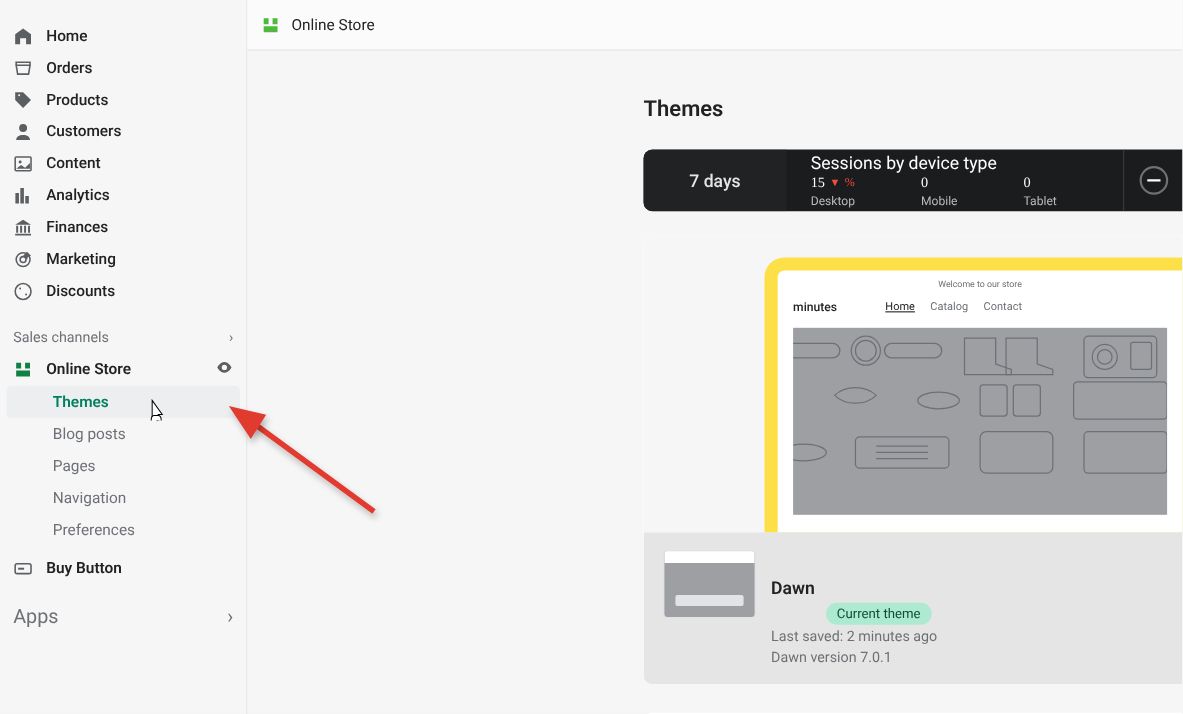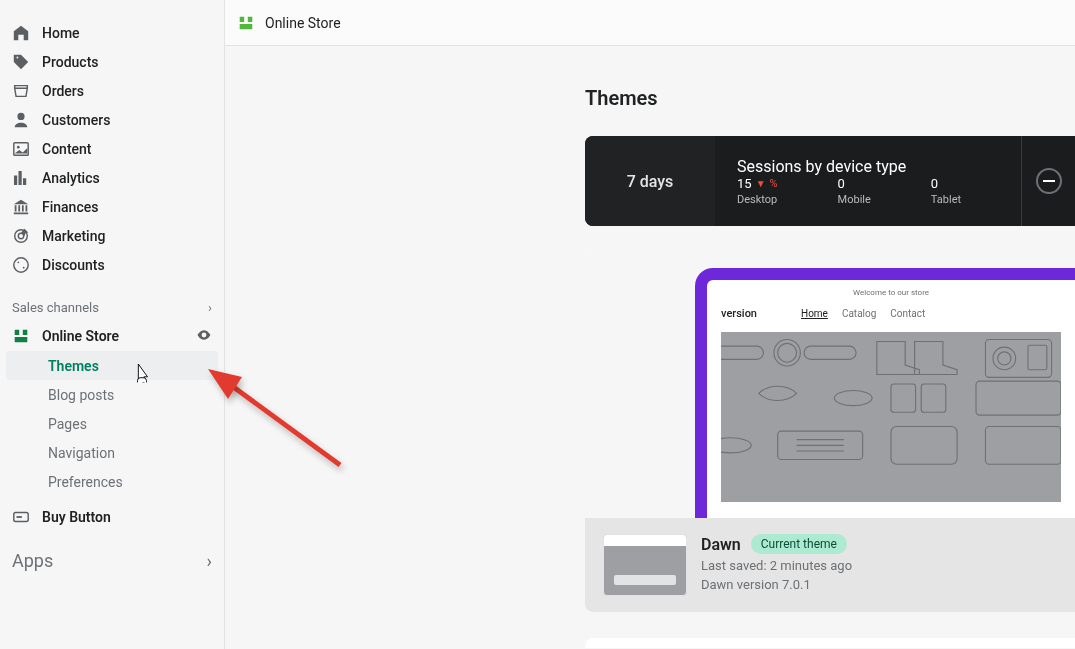--- a/index.html
+++ b/index.html
@@ -22,48 +22,48 @@
   .sub-item.hover { background: #edeeef; }
 
   .apps-header { display:flex; align-items:center; justify-content:space-between; padding:0 12px; height:28px; margin-top:14px; font-size:18px; color:#6d7175; }
 
   .main { position: absolute; left: 225px; top: 0; right: 0; height: 100%; background: #f6f6f7; }
   .page-header { height: 46px; background: #fbfbfb; border-bottom: 1px solid #e1e3e5; display:flex; align-items:center; padding: 0 12px; font-size: 14px; color:#202223; }
   .page-header .store-icon { width:18px; height:18px; margin-right: 10px; }
   .content { padding: 40px 0 0 360px; }
   h1.page-title { font-size: 20px; font-weight: 600; margin-bottom: 26px; }
 
-  .stats-bar { background: #1a1c1d; color: #fff; border-radius: 8px 0 0 8px; height: 90px; display: flex; align-items: stretch; overflow: hidden; margin-bottom: 22px; }
+  .stats-bar { background: #1a1c1d; color: #fff; border-radius: 8px 0 0 8px; height: 56px; display: flex; align-items: stretch; overflow: hidden; margin-bottom: 22px; }
   .stats-seg { display:flex; flex-direction:column; justify-content:center; padding: 0 22px; }
   .stats-seg.range { background:#202223; width:130px; align-items:center; justify-content:center; font-weight:500; color:#e3e5e7; }
   .stats-row { display:flex; gap: 60px; }
   .stats-col { display:flex; flex-direction:column; gap:2px; }
-  .stats-col .val { font-size: 13px; color:#fff; display:flex; align-items:center; gap:4px;}
+  .stats-col .val { font-size: 13px; color:#fff; display:flex; align-items:center; gap:4px;font-family:Liberation Serif, serif;}
   .stats-col .lbl { font-size: 11px; color: #bababc; }
   .down-arr { color:#f24c3d; font-size:10px;}
   .pct { color:#f24c3d; font-size:11px;}
   .stats-circle { width: 54px; border-left:1px solid #3a3d3f; display:flex; align-items:center; justify-content:center; color:#fff; font-size:22px; margin-left:auto; }
 
   .theme-card { background:#fff; border-radius:8px 0 0 8px; padding:0; overflow:hidden; }
   .theme-preview { background:#f6f6f7; padding: 20px 0 0 110px; }
-  .device-frame { background:#6d28d9; border-radius: 18px 0 0 0; padding: 12px 0 0 12px; height: 250px; overflow:hidden;}
+  .device-frame { background:#fde047; border-radius: 18px 0 0 0; padding: 12px 0 0 12px; height: 250px; overflow:hidden;}
   .device-screen { background:#fff; border-radius: 6px 0 0 0; height:100%; padding: 8px 14px; font-size:9px; color:#6d7175; }
   .ds-banner { text-align:center; font-size:8px; color:#6d7175; padding-bottom:6px;}
   .ds-nav { display:flex; align-items:center; gap:14px; font-size:10px; color:#6d7175; padding:4px 0 8px 0;}
   .ds-nav .logo { font-weight:500; color:#202223; font-size:11px; margin-right:30px;}
   .ds-nav .link.active { text-decoration:underline; color:#202223;}
   .ds-hero { background:#9d9fa3; height:170px; border-radius:0; margin-top:4px; position:relative; overflow:hidden;}
   .ds-hero svg { position:absolute; inset:0; width:100%; height:100%; }
 
   .theme-meta { display:flex; padding: 16px 18px; gap: 14px; align-items:flex-start; background:#e5e5e5;}
   .thumb { width: 84px; height: 62px; border:1px solid #e1e3e5; border-radius:4px; background:#9d9fa3 linear-gradient(#fff 0 18%, #9d9fa3 18% 100%); position:relative; overflow:hidden;}
   .thumb::after{ content:""; position:absolute; left:10px; right:10px; top:40px; height:10px; background:#e1e3e5; border-radius:2px;}
   .meta-text .name-row { display:flex; align-items:center; gap:10px; }
   .meta-text .name-row .name { font-size:16px; font-weight:600; }
-  .badge { background:#aee9d1; color:#0b4f3a; font-size:12px; padding: 3px 10px; border-radius: 10px; font-weight:400;}
+  .badge { background:#aee9d1; color:#0b4f3a; font-size:12px; padding: 3px 10px; border-radius: 10px; font-weight:400;margin-top:48px;}
   .meta-text .line { font-size:13px; color:#6d7175; margin-top:4px;}
 
   .next-card { background:#fff; border-radius:8px 0 0 0; height:10px; margin-top:26px; }
 
   
   .arrow { position:absolute; pointer-events:none; }
   .pointer-cursor { position:absolute; left:131px; top:362px; width:22px; height:26px; pointer-events:none; z-index:50;}
   .pointer-cursor svg { width:100%; height:100%; }
 </style>
 </head>
@@ -75,32 +75,32 @@
     <span class="icon">
         <svg viewBox="0 0 20 20">
           <path d="M10 2 2 8v10h5v-6h6v6h5V8z"></path>
         </svg>
       </span>
     <span>Home</span>
   </div>
   <div class="nav-item">
     <span class="icon">
         <svg viewBox="0 0 20 20">
+          <path d="M3 4h14v3H3zM3 7l1.5 9h11L17 7z" fill="none" stroke="#5c5f62" stroke-width="1.6"></path>
+        </svg>
+      </span>
+    <span>Orders</span>
+  </div>
+  <div class="nav-item">
+    <span class="icon">
+        <svg viewBox="0 0 20 20">
           <path d="M2 2h8l8 8-8 8-8-8zM6 6a1 1 0 100-2 1 1 0 000 2z"></path>
         </svg>
       </span>
     <span>Products</span>
-  </div>
-  <div class="nav-item">
-    <span class="icon">
-        <svg viewBox="0 0 20 20">
-          <path d="M3 4h14v3H3zM3 7l1.5 9h11L17 7z" fill="none" stroke="#5c5f62" stroke-width="1.6"></path>
-        </svg>
-      </span>
-    <span>Orders</span>
   </div>
   <div class="nav-item">
     <span class="icon">
         <svg viewBox="0 0 20 20">
           <path d="M10 10a4 4 0 100-8 4 4 0 000 8zm-7 8c0-3 3-5 7-5s7 2 7 5z"></path>
         </svg>
       </span>
     <span>Customers</span>
   </div>
   <div class="nav-item">
@@ -246,21 +246,21 @@
           </svg>
       </div>
     </div>
 
     <div class="theme-card">
       <div class="theme-preview">
         <div class="device-frame">
           <div class="device-screen">
             <div class="ds-banner">Welcome to our store</div>
             <div class="ds-nav">
-              <span class="logo">version</span>
+              <span class="logo">minutes</span>
               <span class="link active">Home</span>
               <span class="link">Catalog</span>
               <span class="link">Contact</span>
             </div>
             <div class="ds-hero">
               <svg viewBox="0 0 400 180" preserveAspectRatio="xMidYMid slice">
                 <g fill="none" stroke="#6d7175" stroke-width="1.2">
 
                   <rect x="10" y="15" width="55" height="14" rx="7"></rect>
                   <circle cx="90" cy="22" r="14"></circle>

